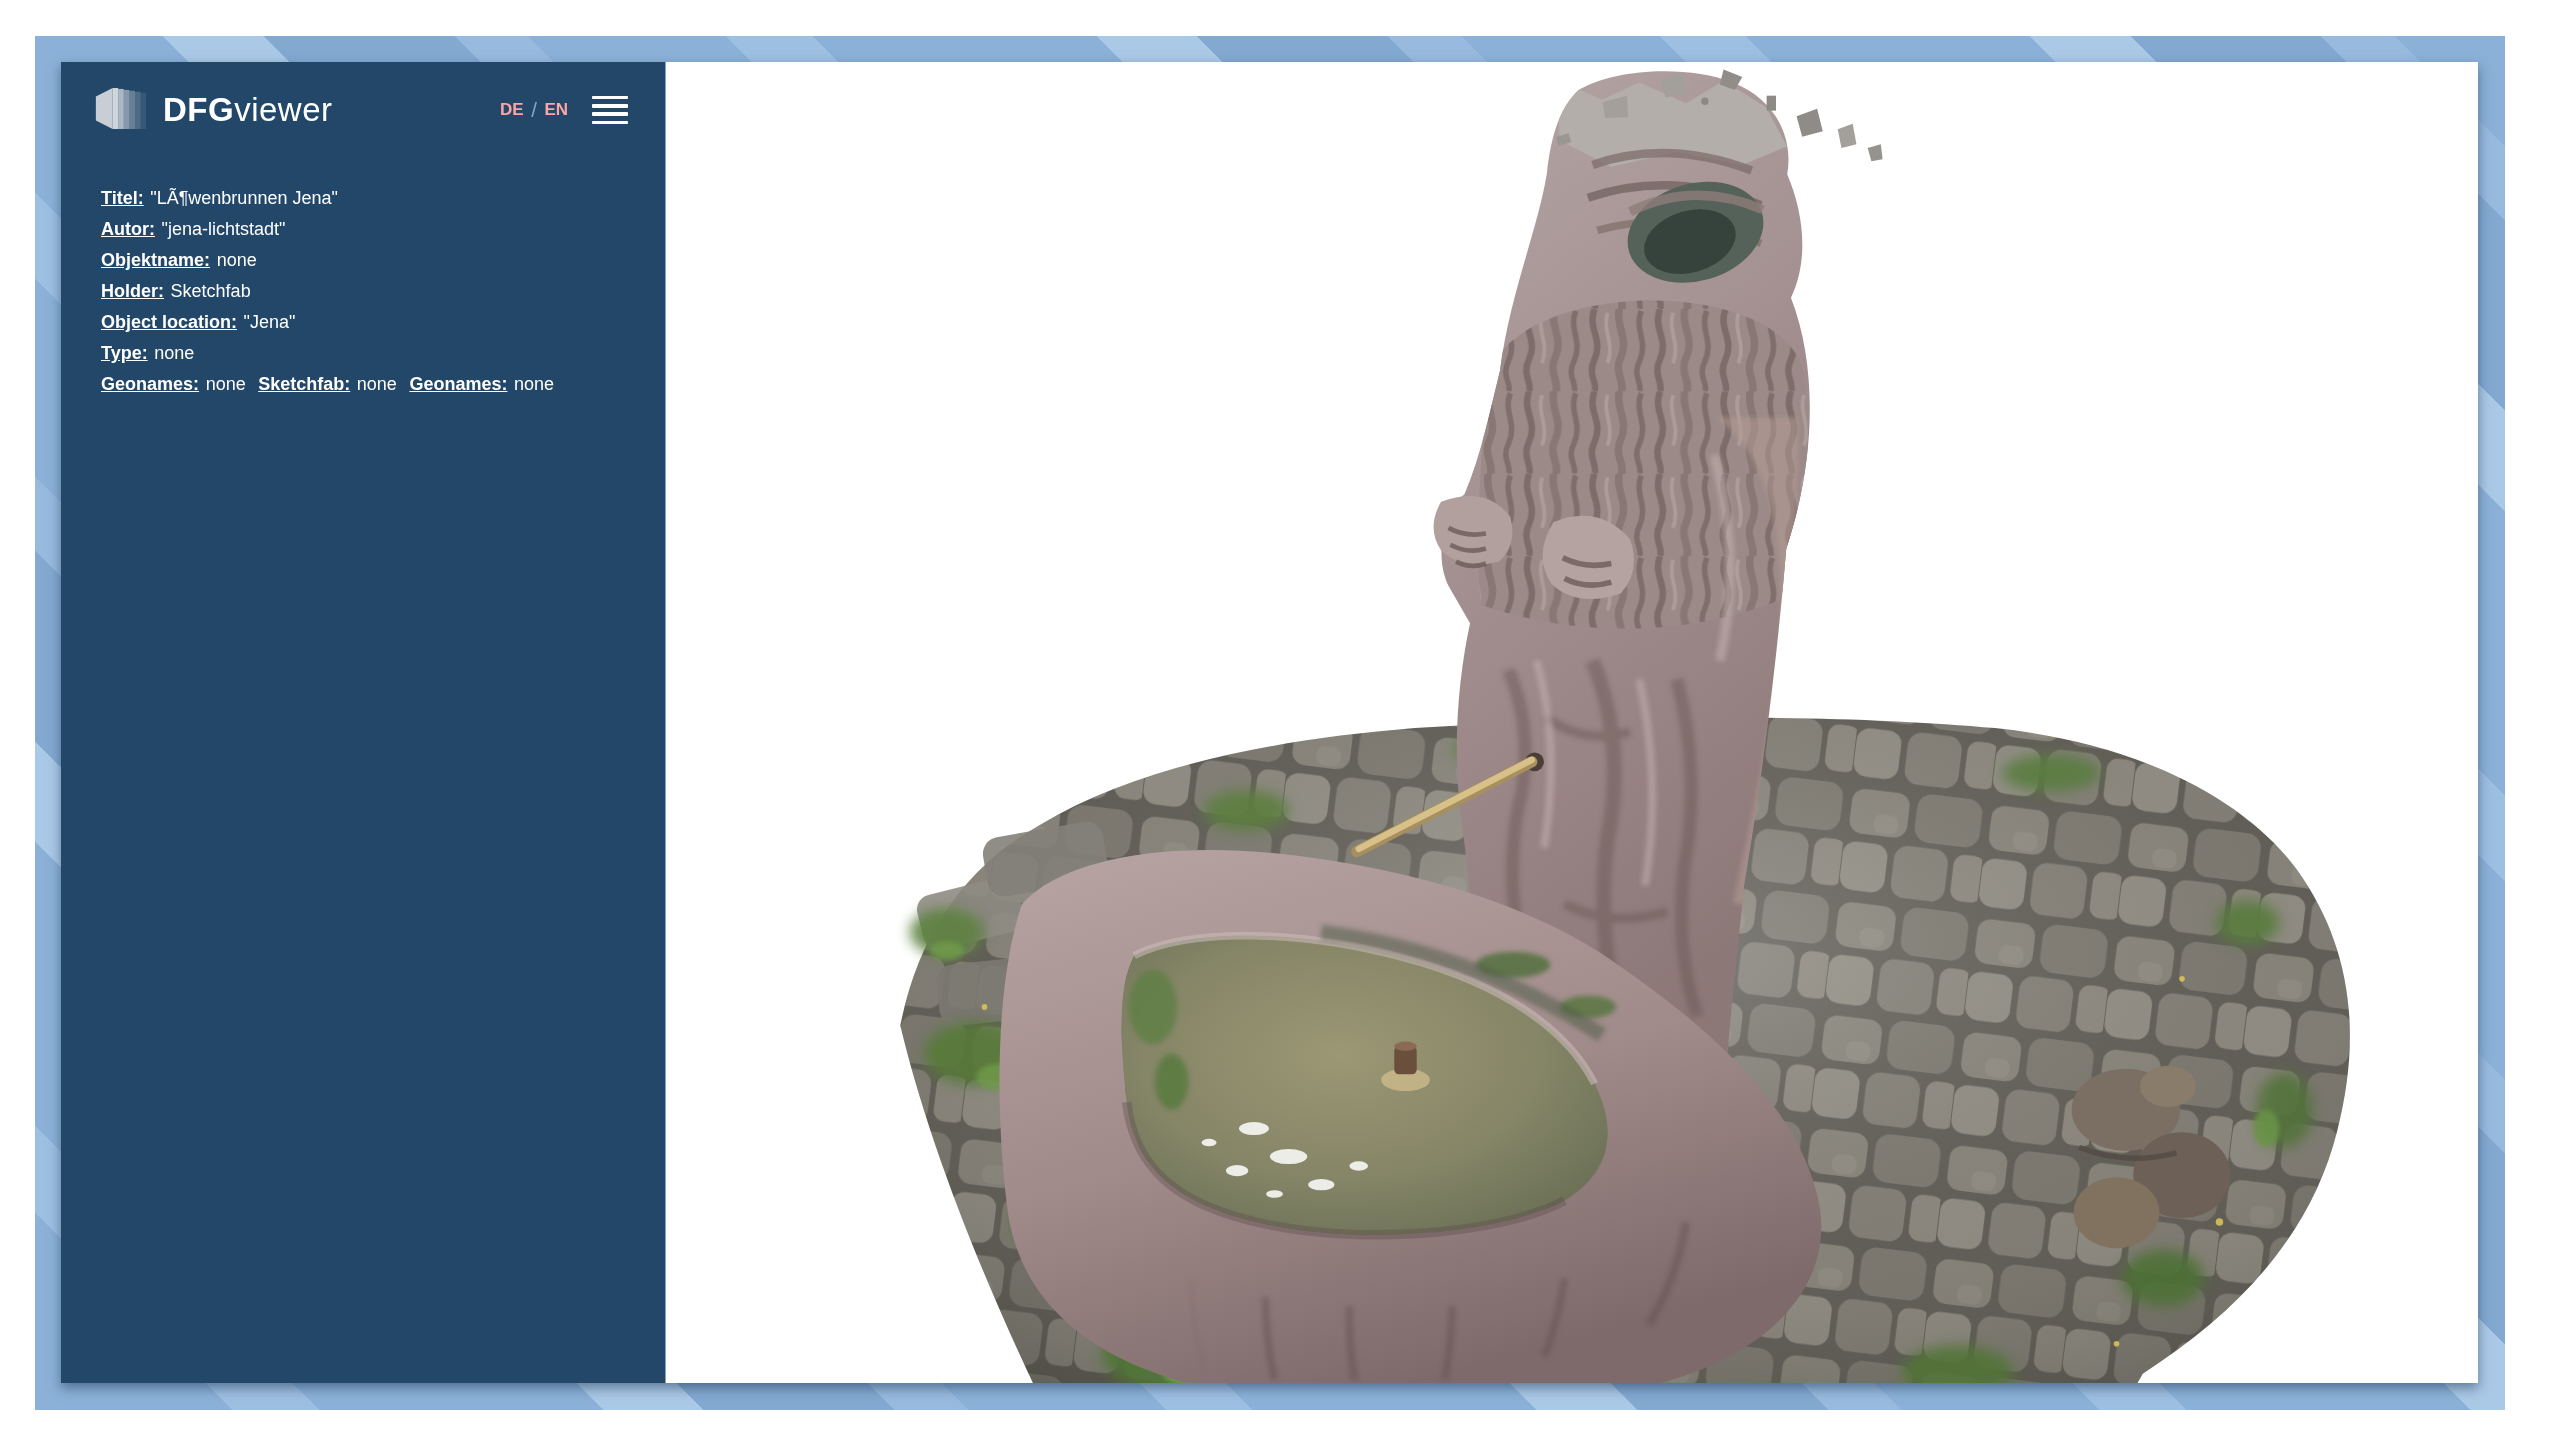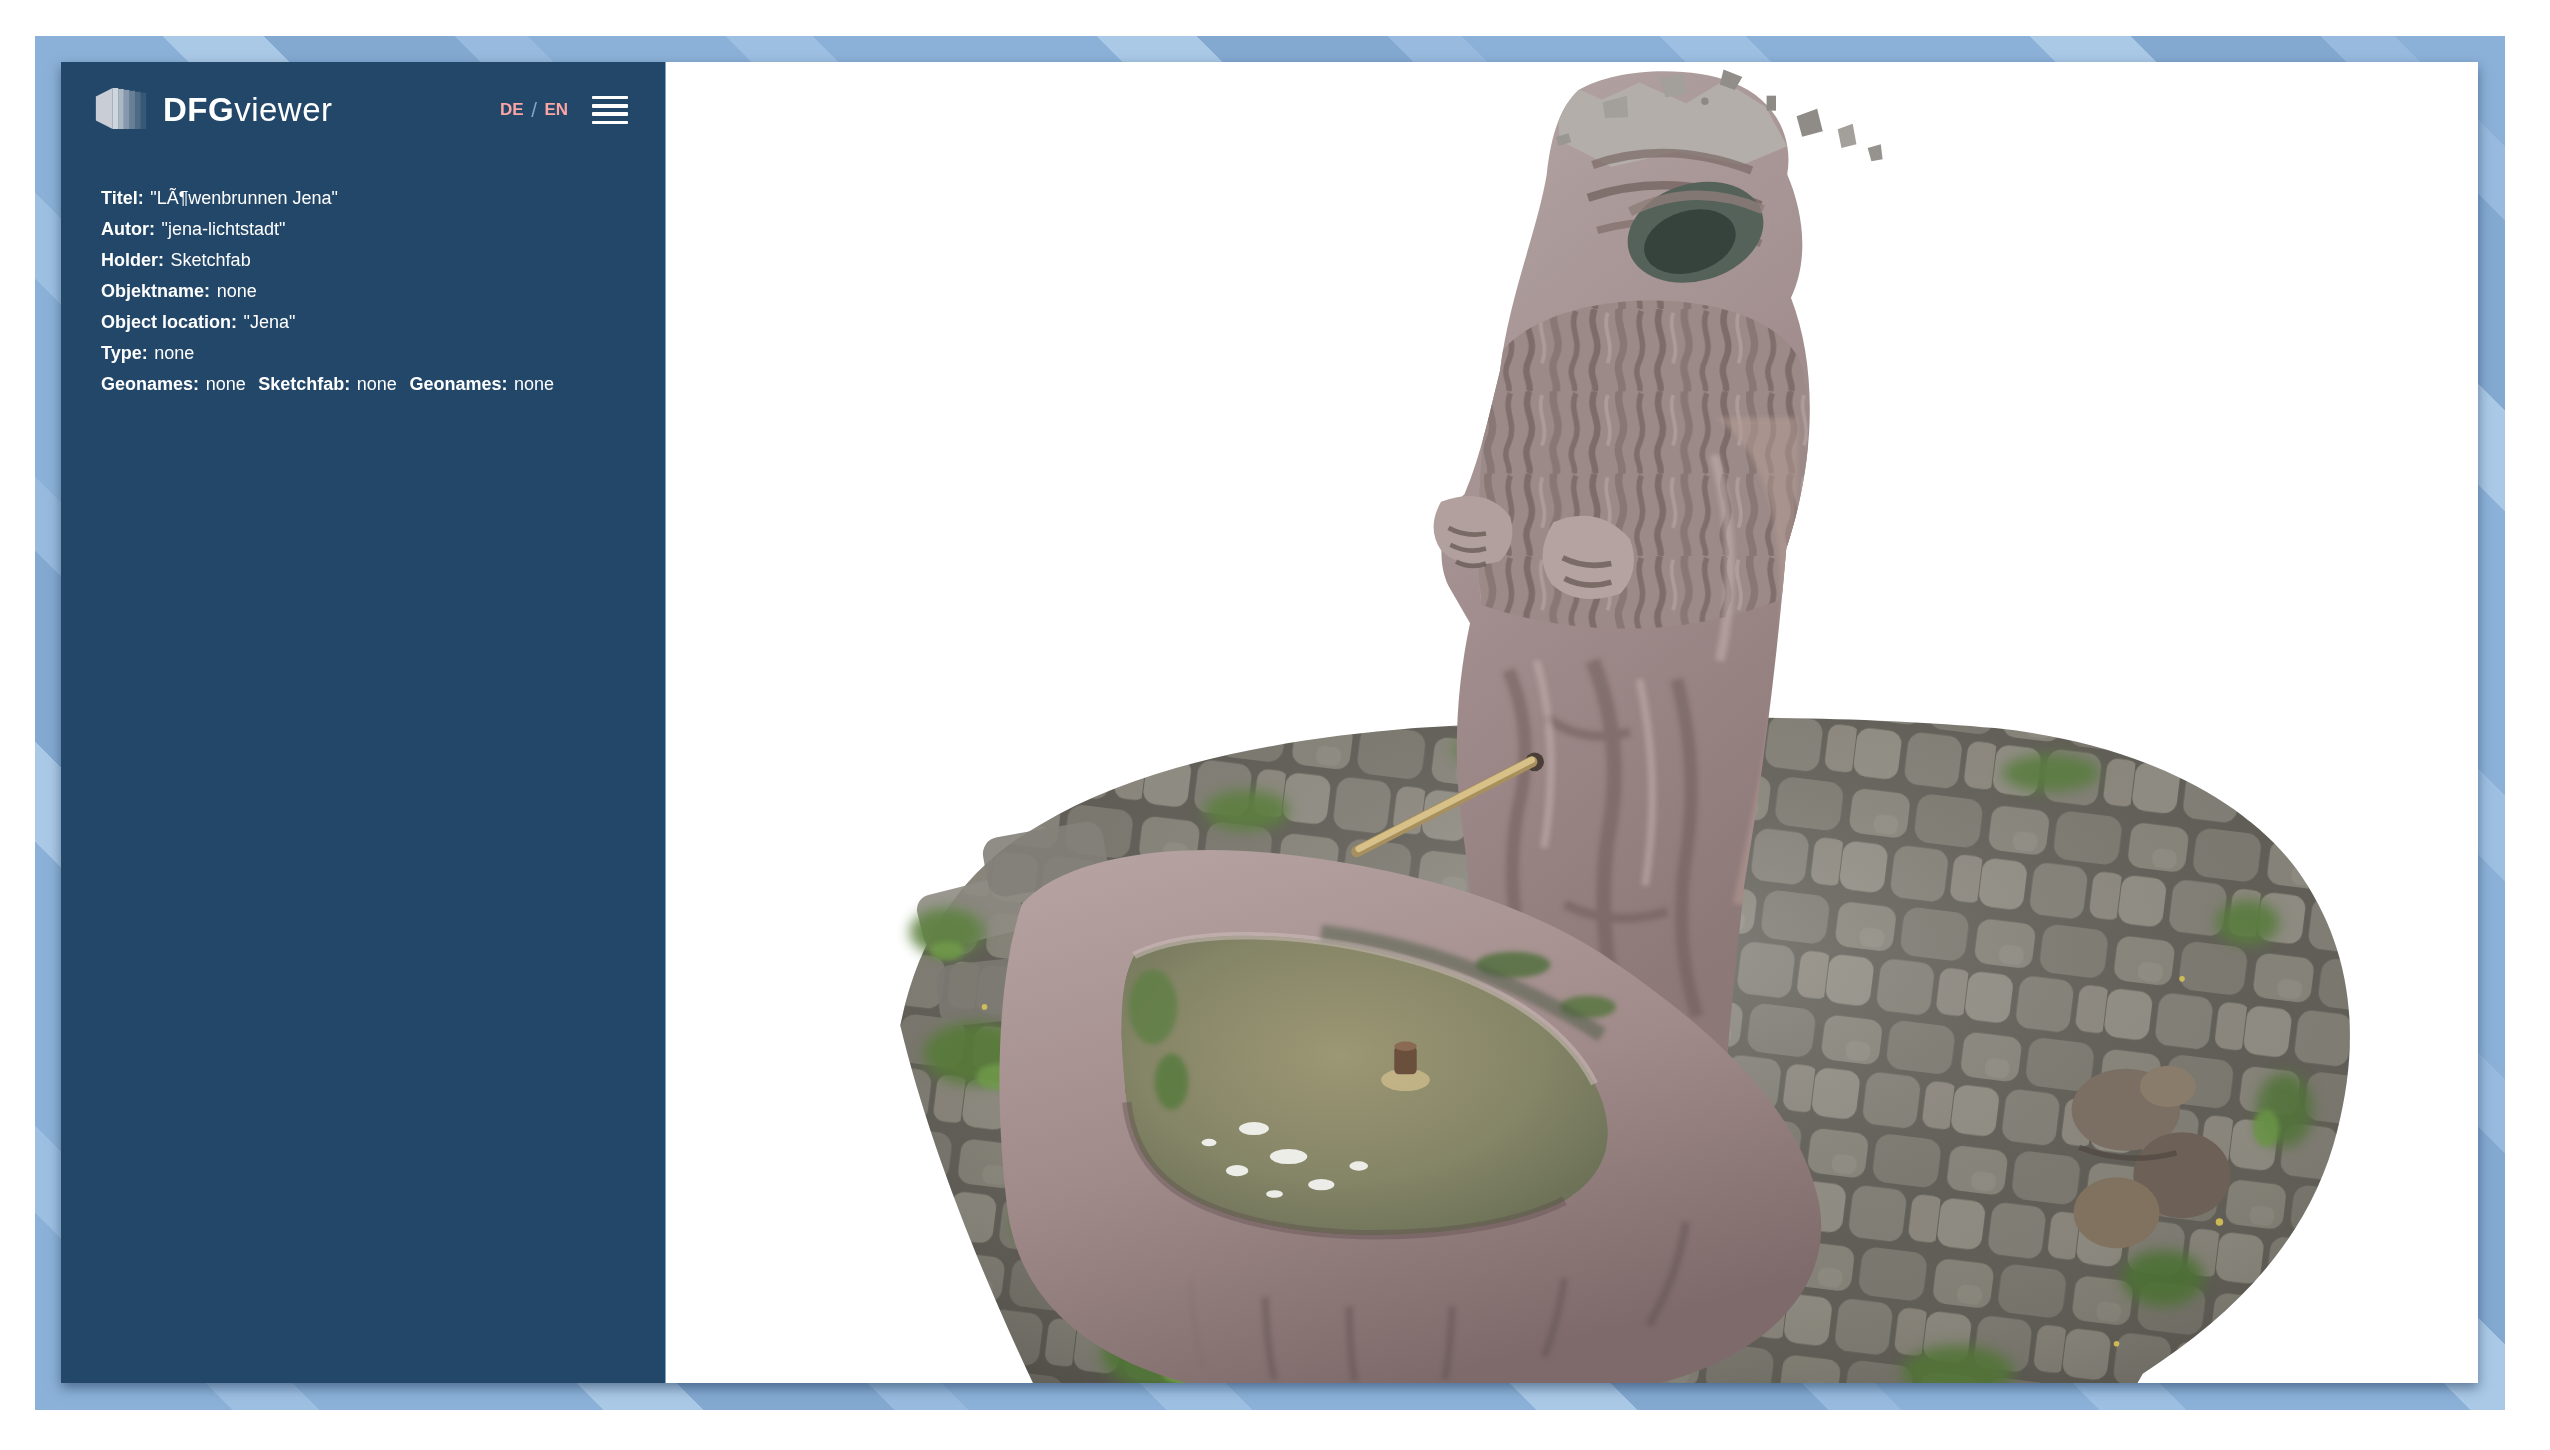--- a/index.html
+++ b/index.html
@@ -31,21 +31,21 @@
   .brand-text span{font-weight:300;}
   .spacer{flex:1;}
   .lang{display:flex;align-items:center;font-size:17px;margin-right:24px;}
   .lang a{color:#fca5a5;text-decoration:none;cursor:pointer;font-weight:bold;}
   .lang .sep{color:#86a5c6;margin:0 7.5px;font-weight:300;font-size:20.6px;}
   .menu-btn{width:36px;display:flex;flex-direction:column;gap:4.7px;cursor:pointer;padding:3.7px 0;}
   .menu-btn i{display:block;height:3.7px;background:#fff;border-radius:0.9px;}
 
   .meta{margin:49px 37px 0 40px;font-size:18px;line-height:31px;color:#fff;}
   .meta .pair{margin-right:7.5px;white-space:nowrap;}
-  .meta .pair b{font-weight:700;margin-right:6.6px;}
+  .meta .pair b{font-weight:700;margin-right:6.6px;text-decoration:underline;}
 
   
   .viewport{flex:1;position:relative;background:#fff;overflow:hidden;cursor:grab;}
   .viewport svg{display:block;}
 </style>
 </head>
 <body>
 
 <div class="frame">
   <div class="content">
@@ -81,24 +81,24 @@
       </div>
 
       <div class="meta">
         <div>
           <span class="pair"><b>Titel:</b><span>"LÃ¶wenbrunnen Jena"</span></span>
         </div>
         <div>
           <span class="pair"><b>Autor:</b><span>"jena-lichtstadt"</span></span>
         </div>
         <div>
+          <span class="pair"><b>Objektname:</b><span>none</span></span>
+        </div>
+        <div>
           <span class="pair"><b>Holder:</b><span>Sketchfab</span></span>
-        </div>
-        <div>
-          <span class="pair"><b>Objektname:</b><span>none</span></span>
         </div>
         <div>
           <span class="pair"><b>Object location:</b><span>"Jena"</span></span>
         </div>
         <div>
           <span class="pair"><b>Type:</b><span>none</span></span>
         </div>
         <div>
           <span class="pair"><b>Geonames:</b><span>none</span></span>
           <span class="pair"><b>Sketchfab:</b><span>none</span></span>

